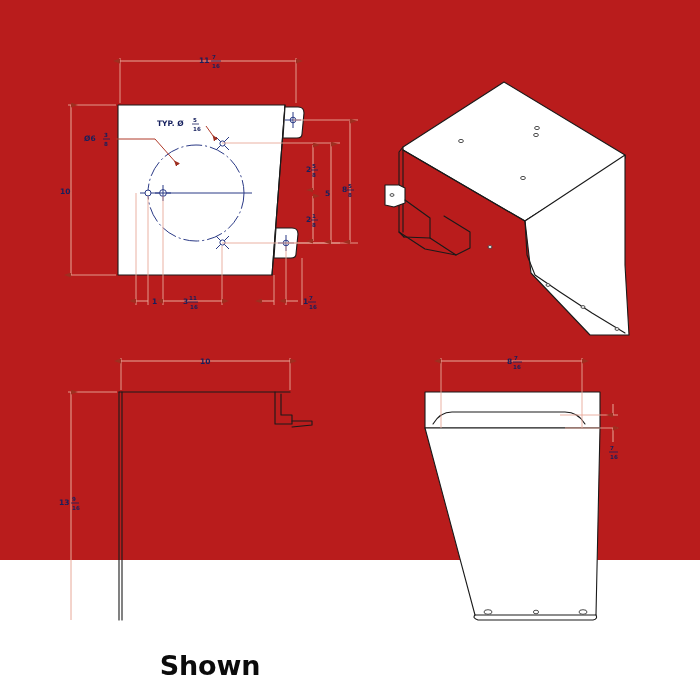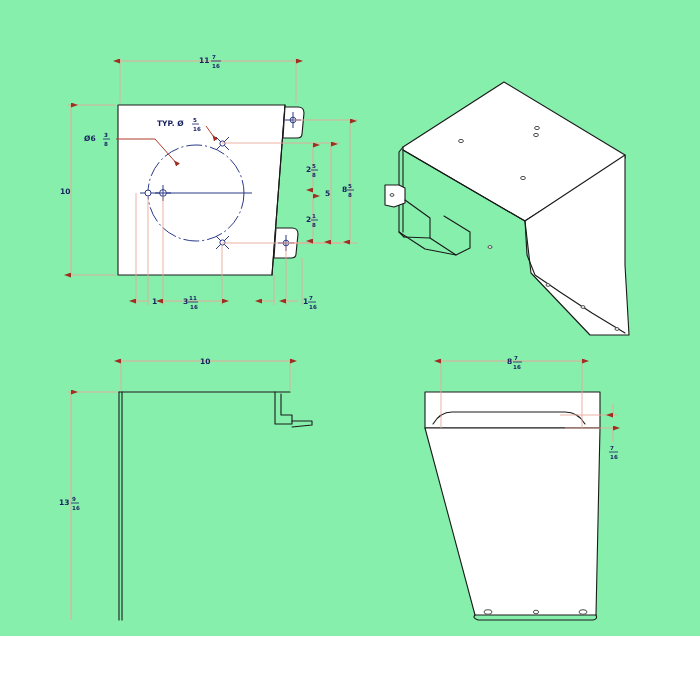--- a/index.html
+++ b/index.html
@@ -9,22 +9,22 @@
   }
   body {
     width: 700px;
     height: 700px;
     font-family: "Liberation Sans", sans-serif;
     overflow: hidden;
   }
   #sheet {
     position: relative;
     width: 700px;
-    height: 636px;
-    background: #86efac;
+    height: 560px;
+    background: #b91c1c;
   }
   #drawing {
     position: absolute;
     left: 0;
     top: 0;
   }
   .caption {
     position: absolute;
     left: 0;
     width: 420px;
@@ -382,14 +382,15 @@
         <g>
           <text class="dimtext-sm" x="610" y="450">7</text>
           <line class="fracbar" x1="609" y1="452" x2="618" y2="452"></line>
           <text class="dimtext-sm" x="610" y="459">16</text>
         </g>
       </g>
     </g>
 
   </svg>
 
+  <div class="caption" id="caption-line2">Shown</div>
 
 </div>
 
 </body></html>

